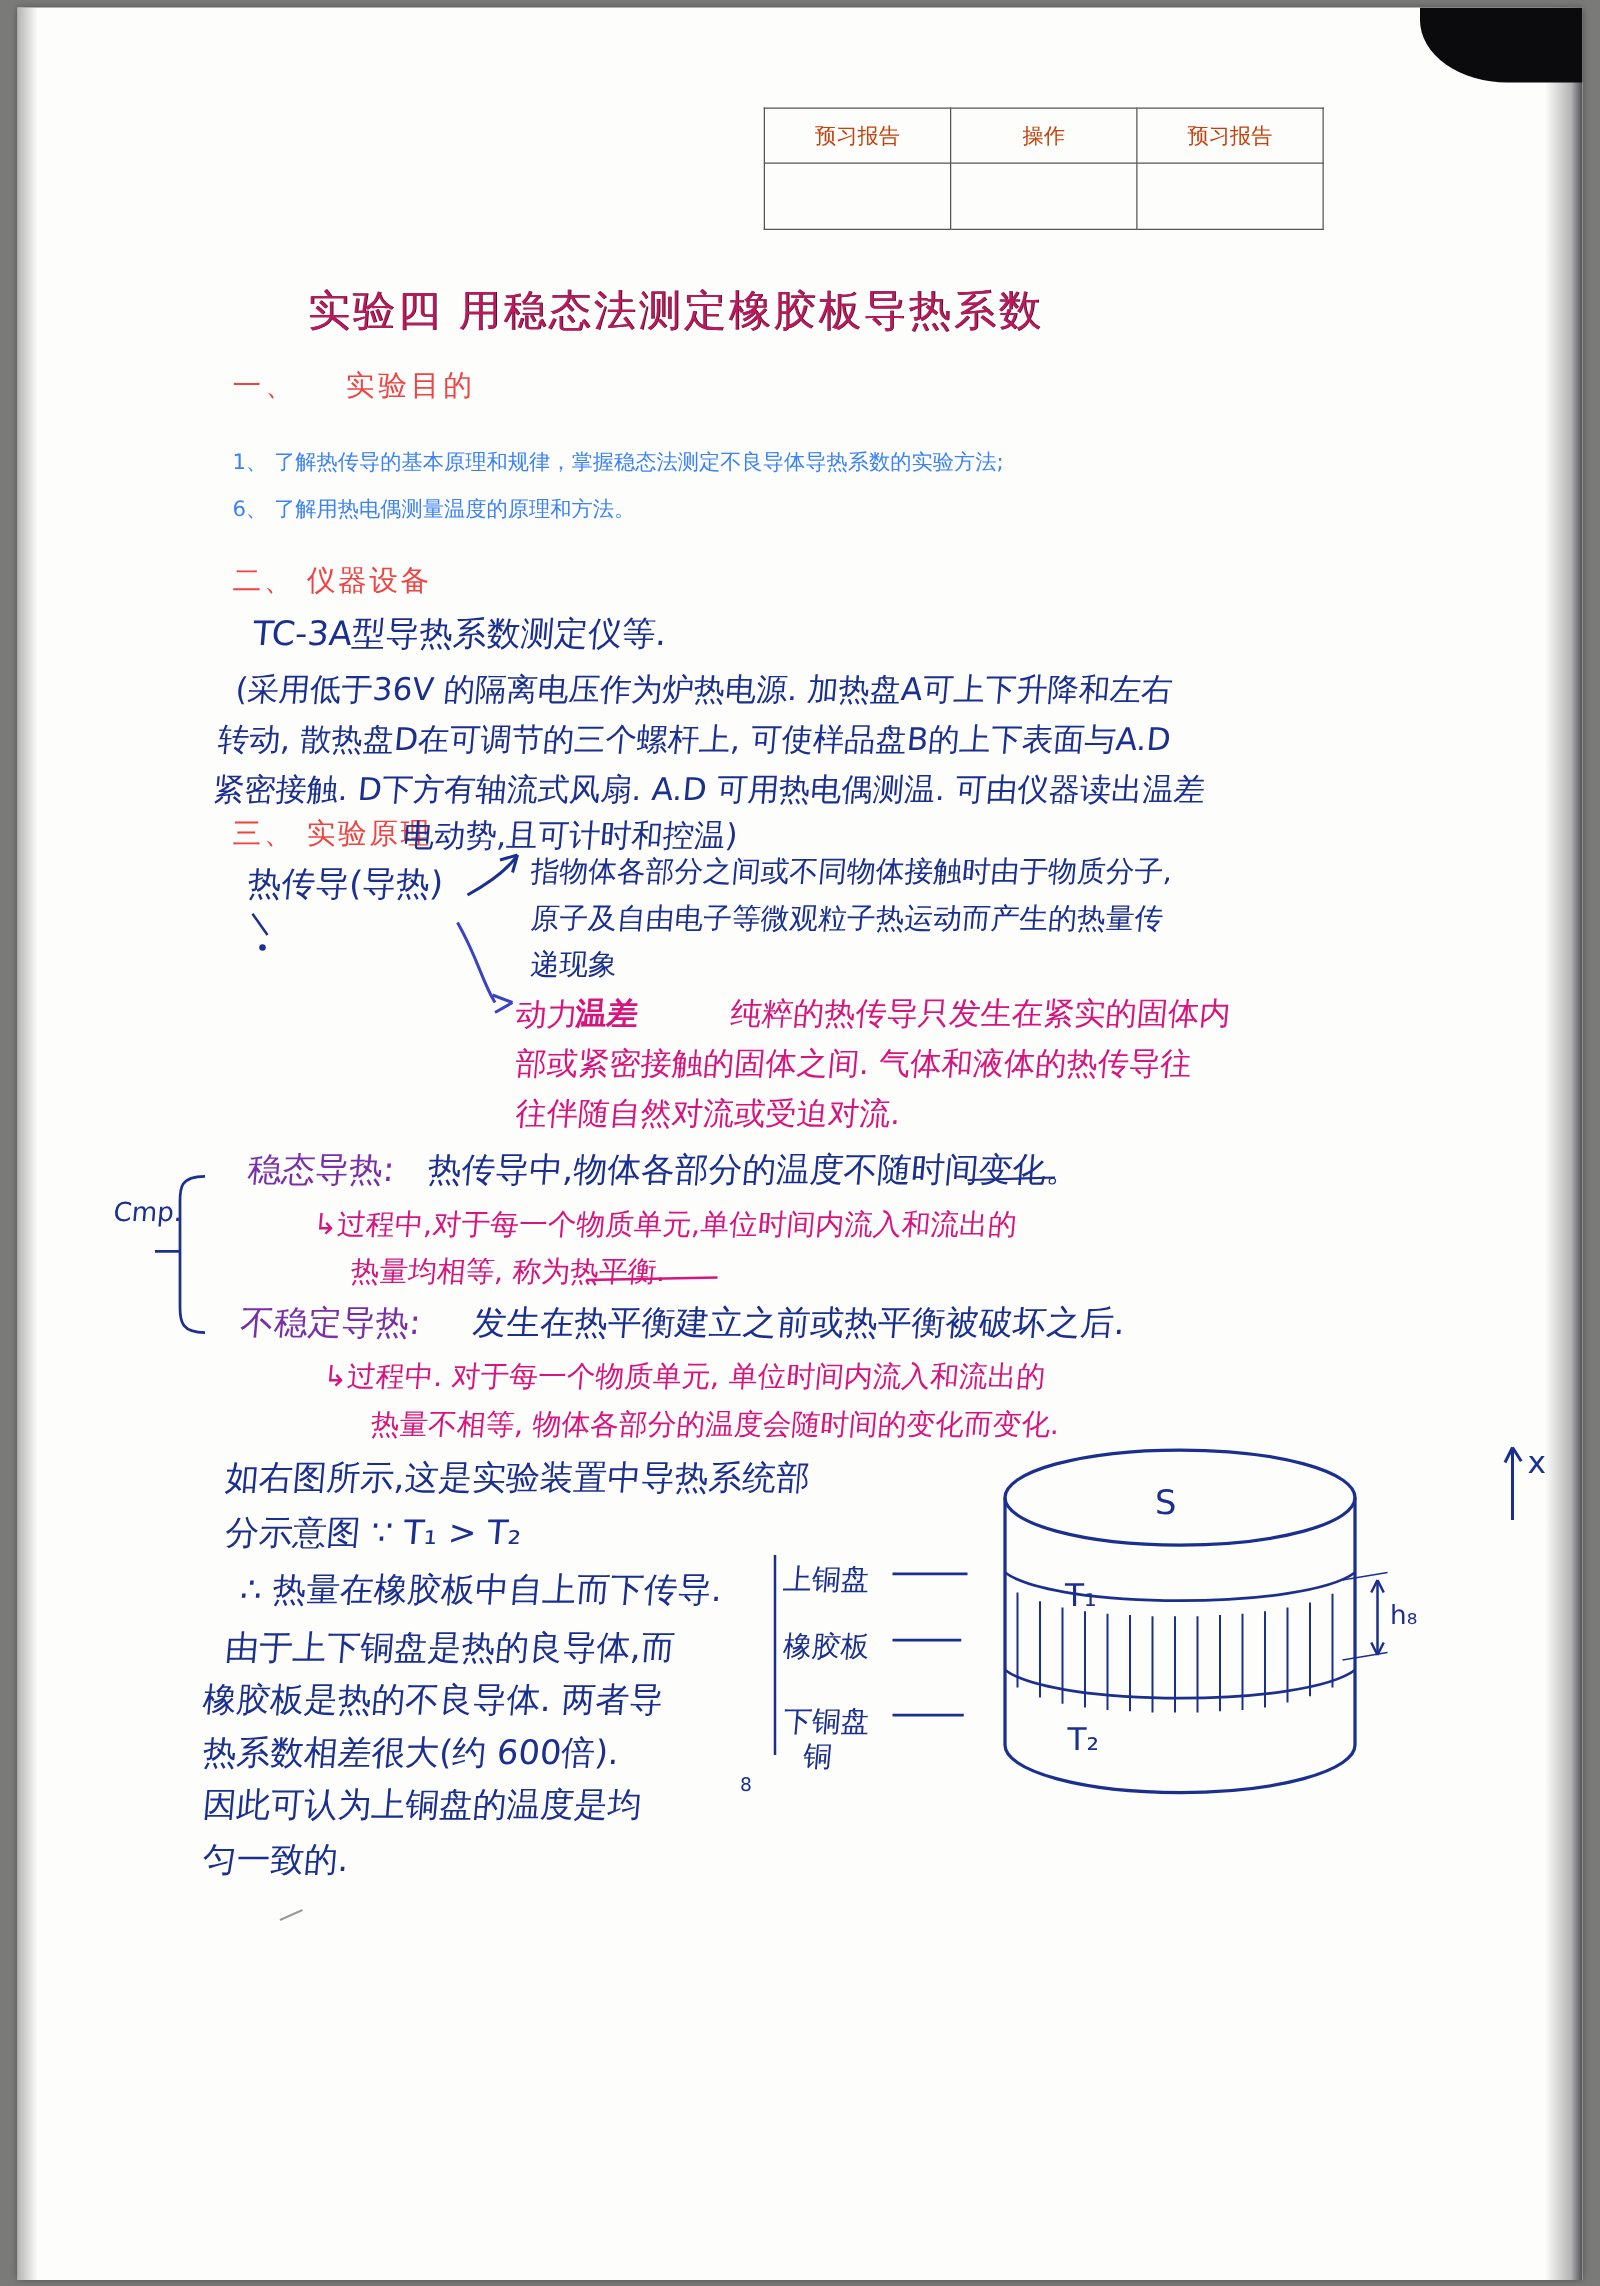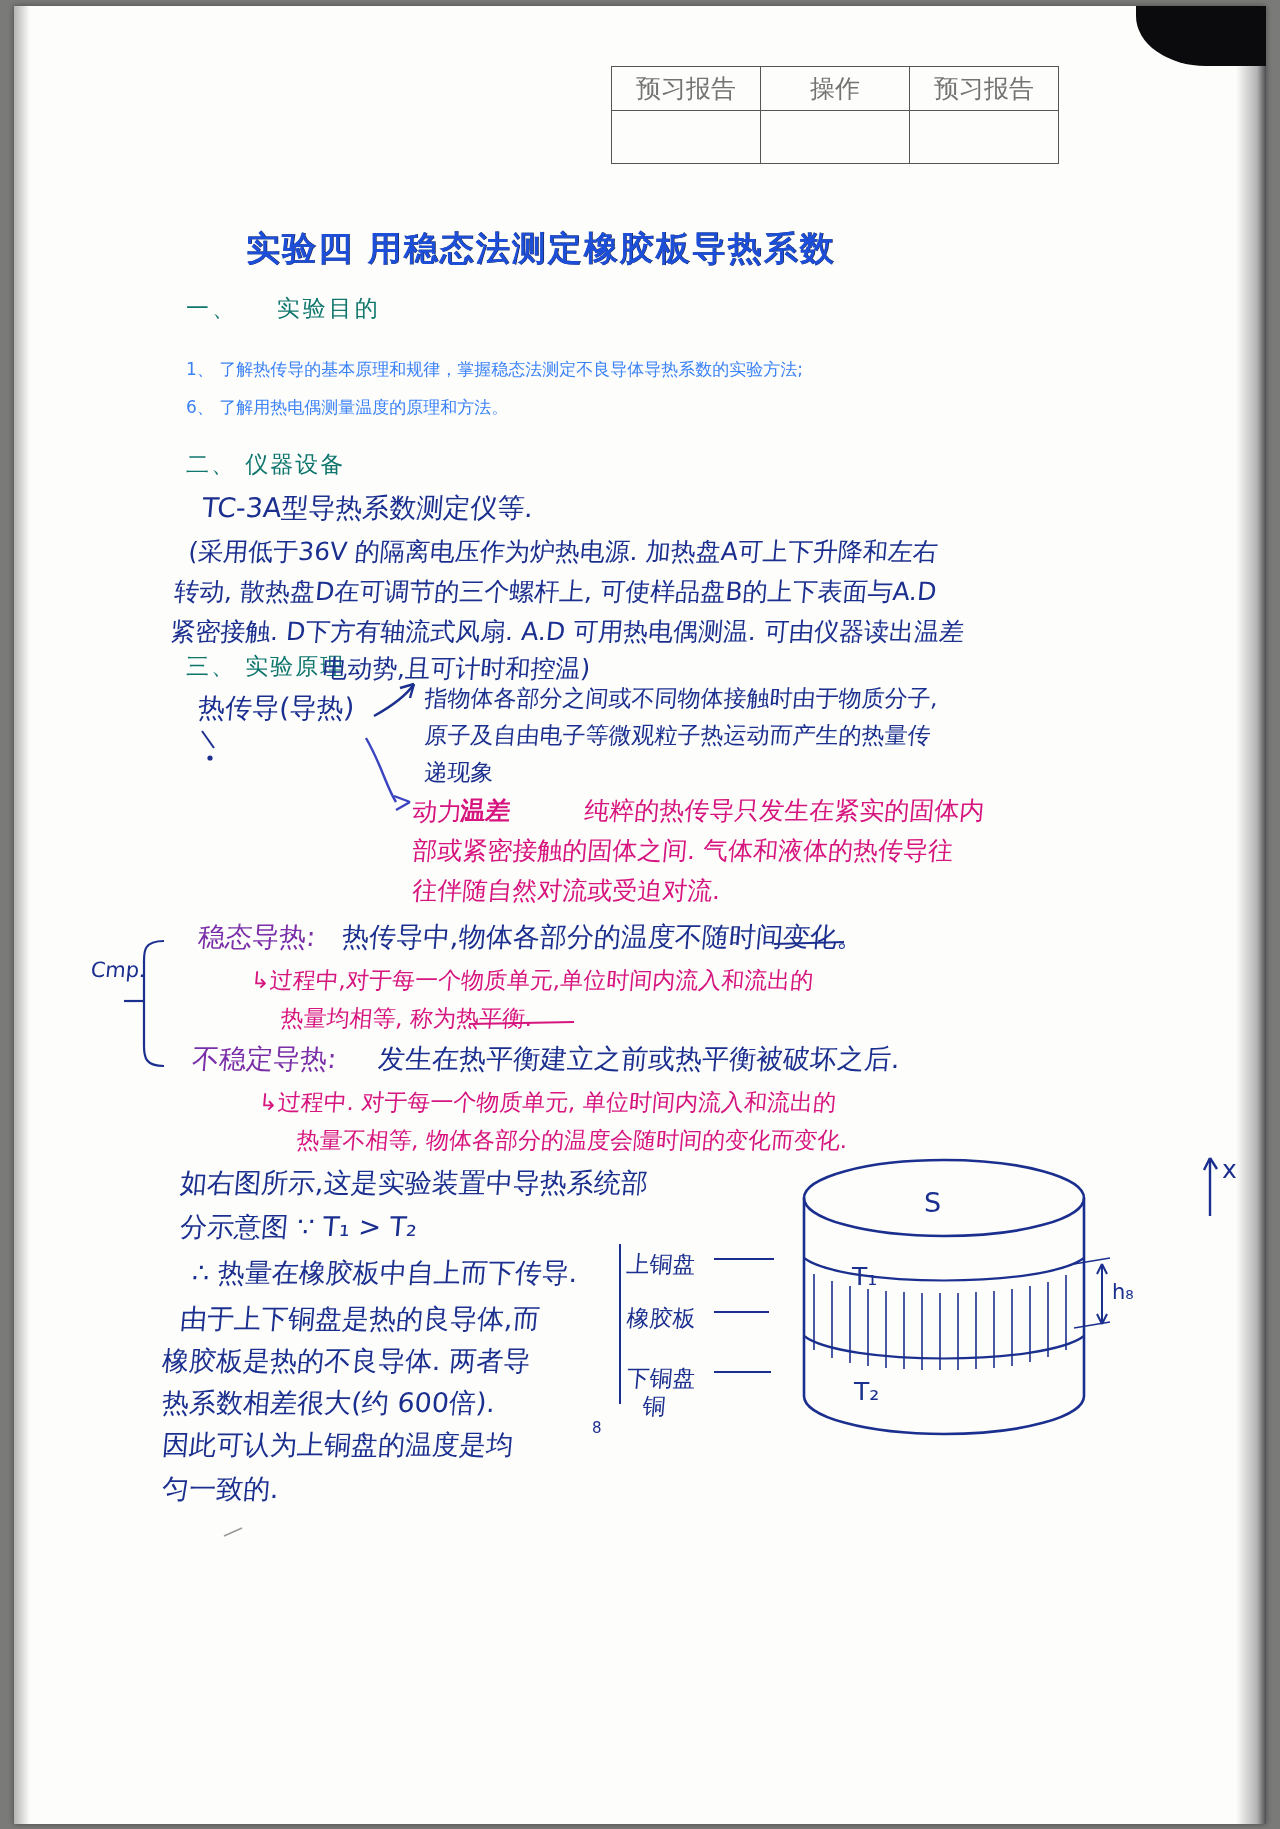--- a/index.html
+++ b/index.html
@@ -30,43 +30,43 @@
     z-index:4;
   }
   .spine{
     position:absolute;left:0;top:0;width:16px;height:1818px;
     background:linear-gradient(to right,rgba(90,90,90,.45),rgba(255,255,255,0));
     z-index:4;
   }
 
   
   .hdr-table{
-    position:absolute;left:597px;top:60px;
+    position:absolute;left:597px;top:80px;
     border-collapse:collapse;
-    font-size:25px;color:#737373;
+    font-size:17px;color:#c2410c;
   }
   .hdr-table td{
     border:1px solid #555;
     width:146px;height:41px;
     text-align:center;vertical-align:middle;
     font-family:"DejaVu Sans", sans-serif;
   }
   .hdr-table td.blank{height:50px;}
 
   
   .doc-title{
     position:absolute;left:232px;top:220px;
-    font-size:34px;font-weight:bold;letter-spacing:2px;
-    color:#1d4ed8;
+    font-size:34px;font-weight:normal;letter-spacing:2px;
+    color:#be185d;
     font-family:"DejaVu Sans", sans-serif;
     text-shadow:0.5px 0 0 #15151a;
   }
   .sec{
     position:absolute;
-    font-size:23px;color:#0f766e;
+    font-size:23px;color:#ef4444;
     font-family:"DejaVu Sans", sans-serif;
   }
   .sec-1{left:172px;top:287px;letter-spacing:3px;}
   .item{
     position:absolute;font-size:17px;color:#3b82f6;
     font-family:"DejaVu Sans", sans-serif;
   }
   .item-1{left:172px;top:352px;}
   .item-2{left:172px;top:390px;}
   .sec-2{left:172px;top:443px;letter-spacing:2px;text-align:center;}

